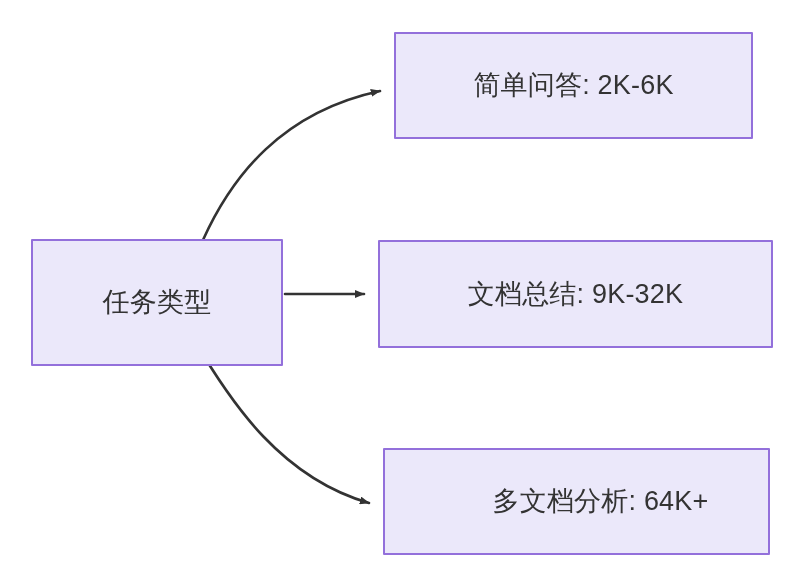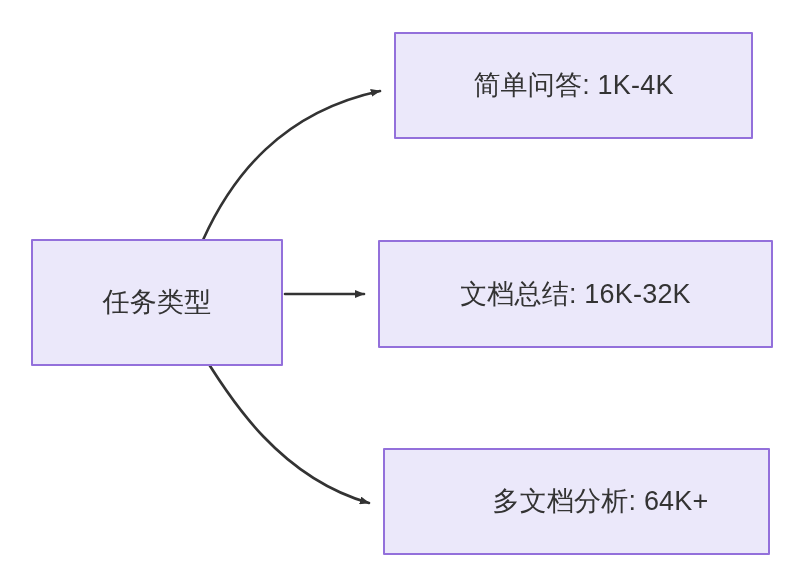--- a/index.html
+++ b/index.html
@@ -88,24 +88,24 @@
     <path d="M 285 294 L 364 294" fill="none" stroke="#333333" stroke-width="2.6" stroke-linecap="round" marker-end="url(#arrowhead)"></path>
 
     <path d="M 196 343 C 232 404 282 478 369 503" fill="none" stroke="#333333" stroke-width="2.6" stroke-linecap="round" marker-end="url(#arrowhead)"></path>
   </svg>
 
   <div class="node" id="node-root">
     <span class="node-label">任务类型</span>
   </div>
 
   <div class="node" id="node-simple-qa">
-    <span class="node-label">简单问答: 1K-4K</span>
+    <span class="node-label">简单问答: 2K-6K</span>
   </div>
 
   <div class="node" id="node-doc-summary">
-    <span class="node-label">文档总结: 16K-32K</span>
+    <span class="node-label">文档总结: 9K-32K</span>
   </div>
 
   <div class="node" id="node-multi-doc">
     <span class="node-label">多文档分析: 64K+</span>
   </div>
 
 </div>
 
 </body></html>

